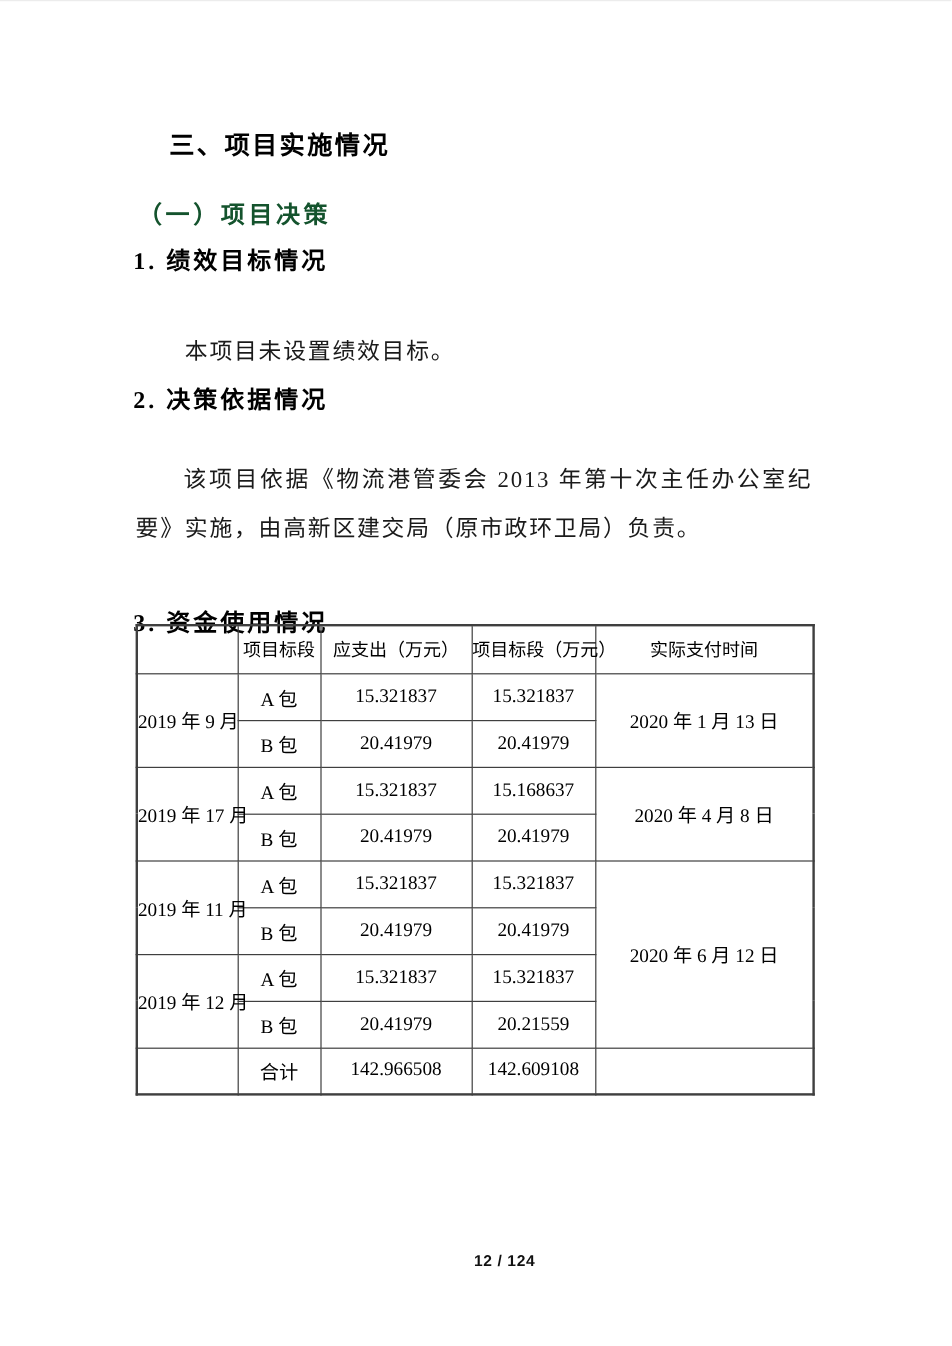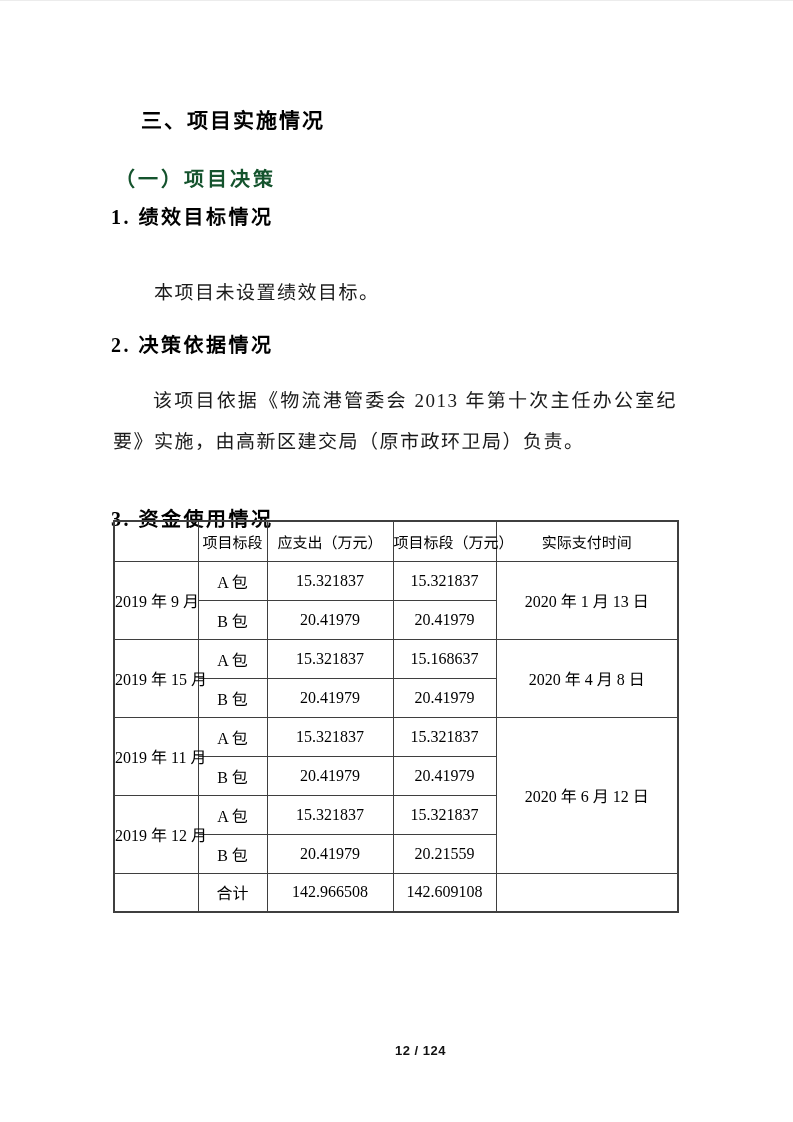--- a/index.html
+++ b/index.html
@@ -37,21 +37,21 @@
   }
   .h3 {
     font-family: "Liberation Serif", serif;
     font-weight: 700;
     font-size: 20px;
     letter-spacing: 2.5px;
     color: #000;
     white-space: nowrap;
   }
   .s1-title { left: 111px; top: 200px; }
-  .s2-title { left: 111px; top: 328px; }
+  .s2-title { left: 111px; top: 316px; }
   .s3-title { left: 111px; top: 478px; margin-top: 24px; }
 
   .body-text {
     font-family: Liberation Serif, serif;
     font-size: 19px;
     letter-spacing: 1.5px;
     color: #1a1a1a;
     white-space: nowrap;
   }
   .p1 { left: 154px; top: 276px; }
@@ -162,21 +162,21 @@
         <td class="cell-num">15.321837</td>
         <td class="cell-date" rowspan="2">2020 年 1 月 13 日</td>
       </tr>
       <tr class="r">
         <td>B 包</td>
         <td class="cell-num">20.41979</td>
         <td class="cell-num">20.41979</td>
       </tr>
 
       <tr class="r">
-        <td class="cell-month" rowspan="2">2019 年 15 月</td>
+        <td class="cell-month" rowspan="2">2019 年 17 月</td>
         <td>A 包</td>
         <td class="cell-num">15.321837</td>
         <td class="cell-num">15.168637</td>
         <td class="cell-date" rowspan="2">2020 年 4 月 8 日</td>
       </tr>
       <tr class="r">
         <td>B 包</td>
         <td class="cell-num">20.41979</td>
         <td class="cell-num">20.41979</td>
       </tr>

